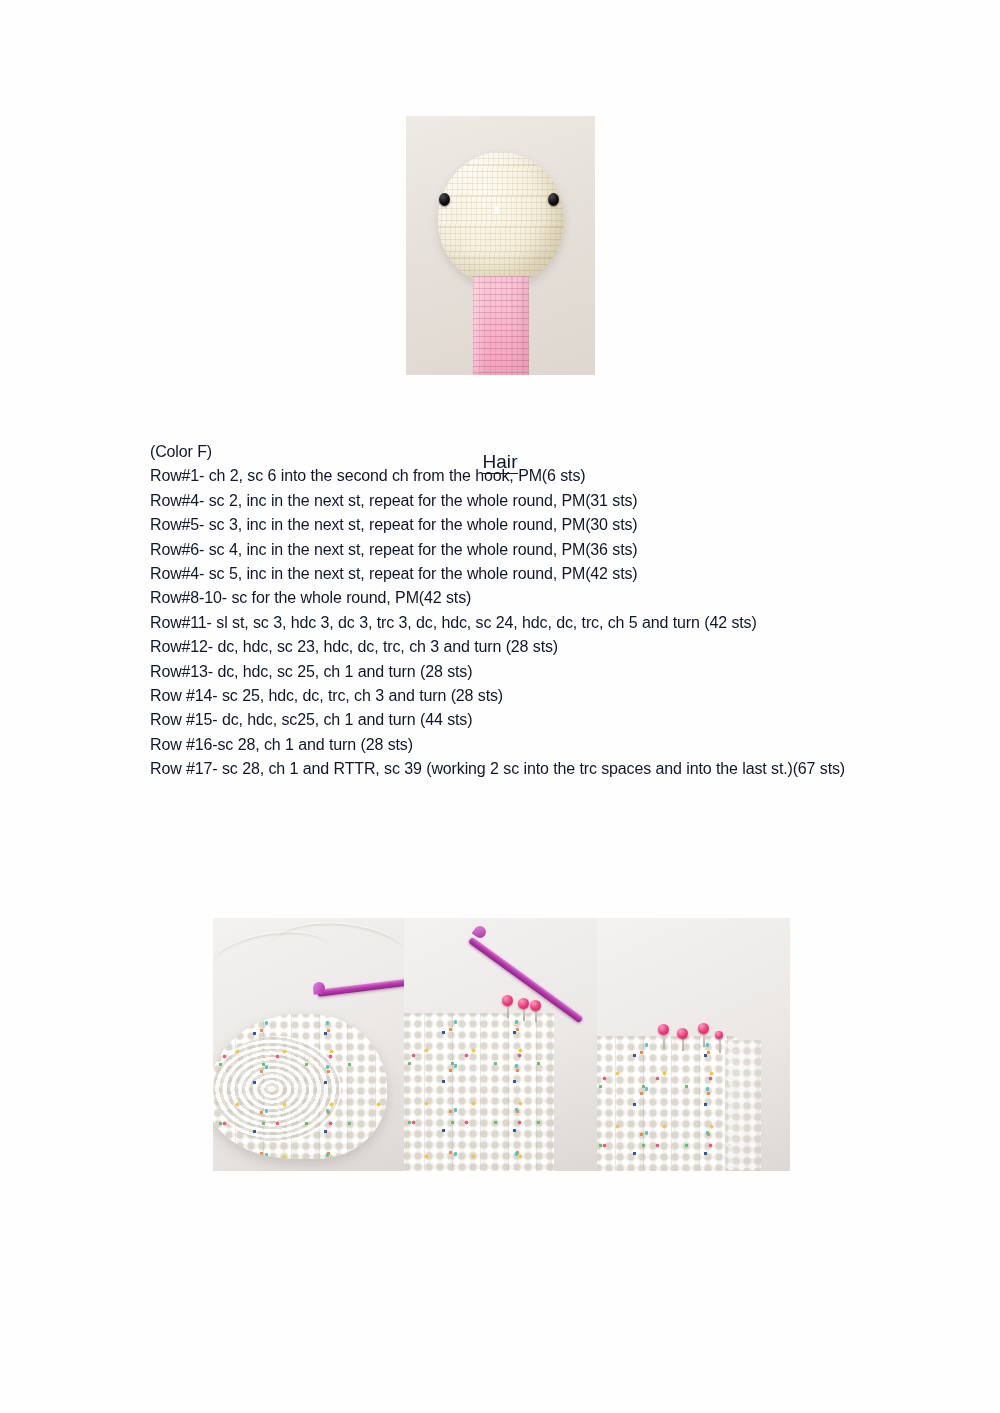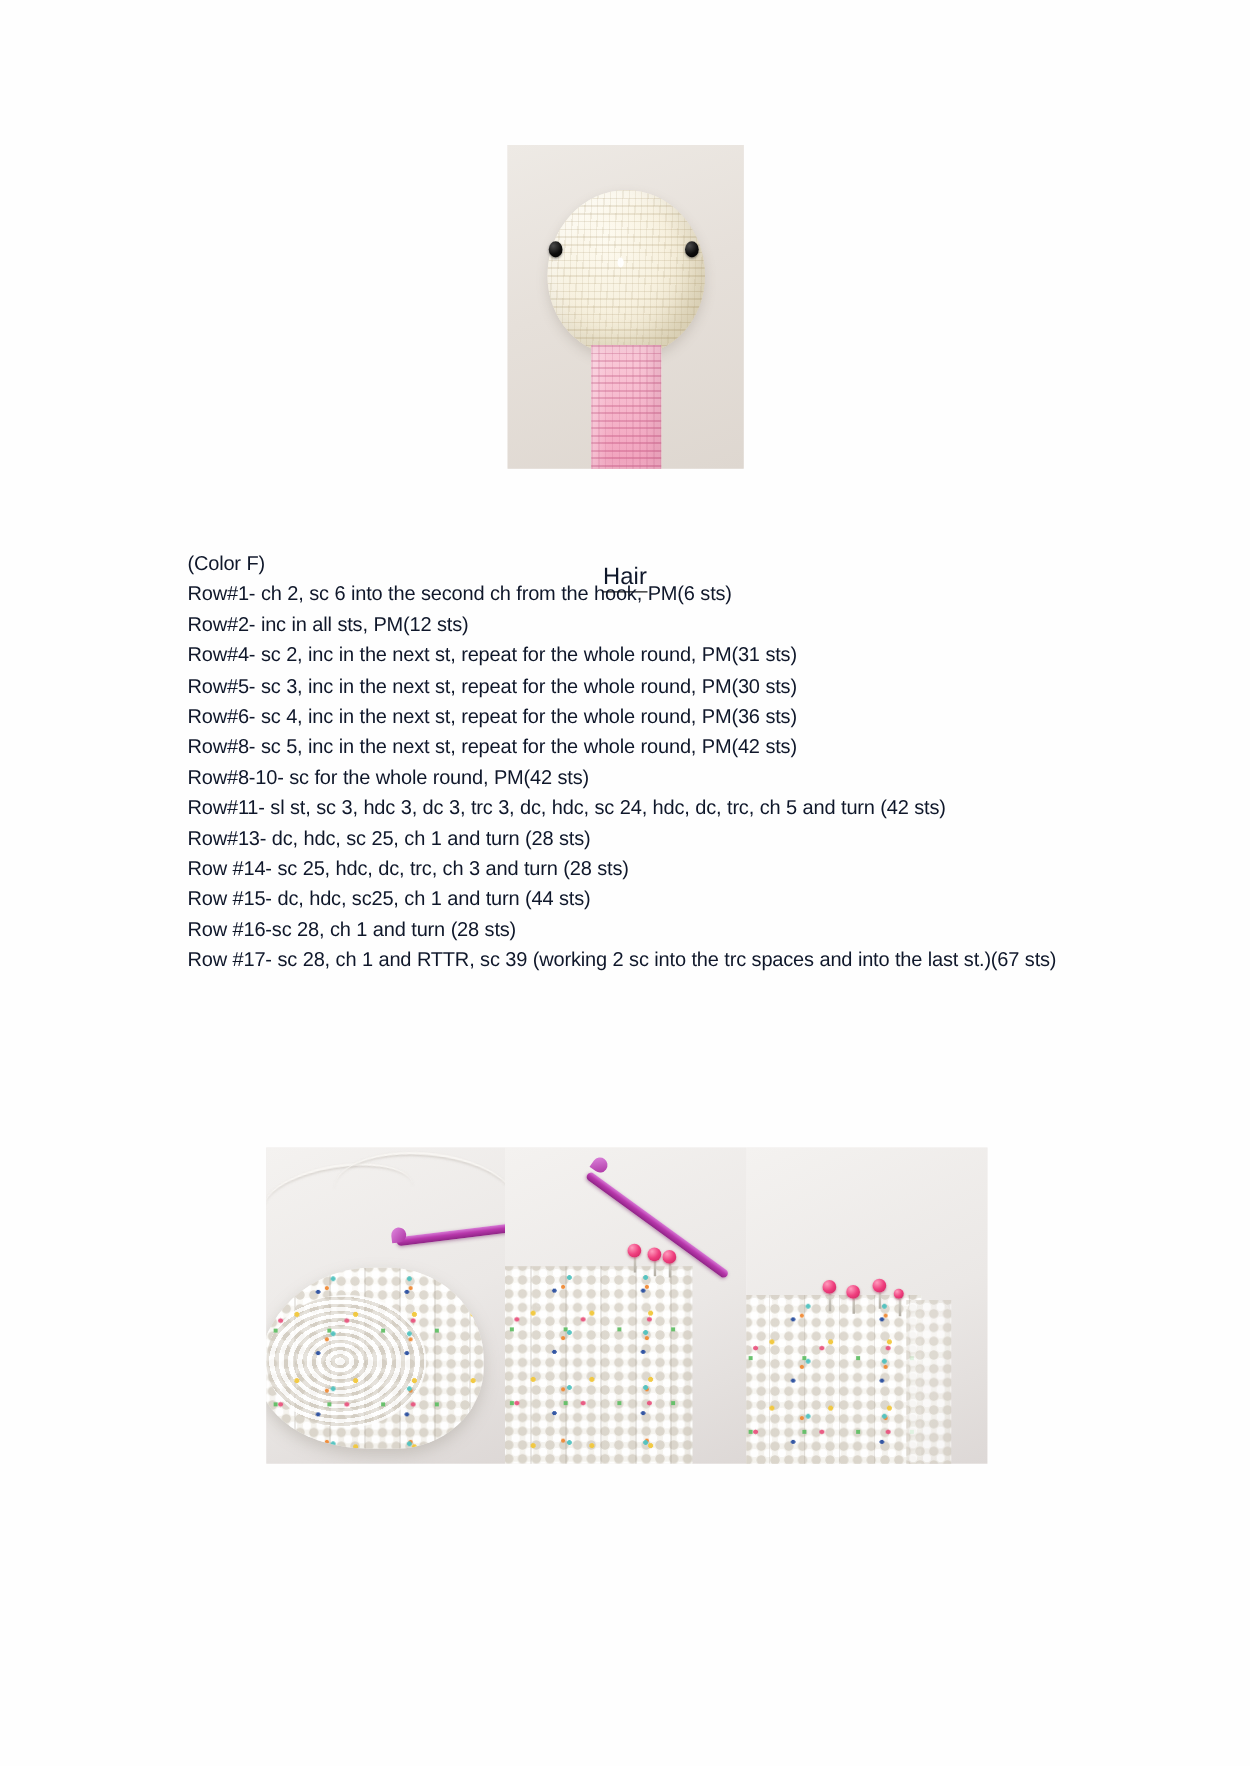--- a/index.html
+++ b/index.html
@@ -315,27 +315,27 @@
   <div class="eye right"></div>
   <div class="nose"></div>
 
   <div class="section-heading">
     <span>Hair</span>
   </div>
 
   <div class="body-text">
     <p>(Color F)</p>
     <p>Row#1- ch 2, sc 6 into the second ch from the hook, PM(6 sts)</p>
-    <p>Row#2- inc in all sts, PM(12 sts)</p>
     <p>Row#4- sc 2, inc in the next st, repeat for the whole round, PM(31 sts)</p>
     <p>Row#5- sc 3, inc in the next st, repeat for the whole round, PM(30 sts)</p>
     <p>Row#6- sc 4, inc in the next st, repeat for the whole round, PM(36 sts)</p>
-    <p>Row#8- sc 5, inc in the next st, repeat for the whole round, PM(42 sts)</p>
+    <p>Row#4- sc 5, inc in the next st, repeat for the whole round, PM(42 sts)</p>
     <p>Row#8-10- sc for the whole round, PM(42 sts)</p>
     <p>Row#11- sl st, sc 3, hdc 3, dc 3, trc 3, dc, hdc, sc 24, hdc, dc, trc, ch 5 and turn (42 sts)</p>
+    <p>Row#12- dc, hdc, sc 23, hdc, dc, trc, ch 3 and turn (28 sts)</p>
     <p>Row#13- dc, hdc, sc 25, ch 1 and turn (28 sts)</p>
     <p>Row #14- sc 25, hdc, dc, trc, ch 3 and turn (28 sts)</p>
     <p>Row #15- dc, hdc, sc25, ch 1 and turn (44 sts)</p>
     <p>Row #16-sc 28, ch 1 and turn (28 sts)</p>
     <p>Row #17- sc 28, ch 1 and RTTR, sc 39 (working 2 sc into the trc spaces and into the last st.)(67 sts)</p>
   </div>
 
   <div class="photo-strip">
 
     <div class="strip-panel panel-a">

